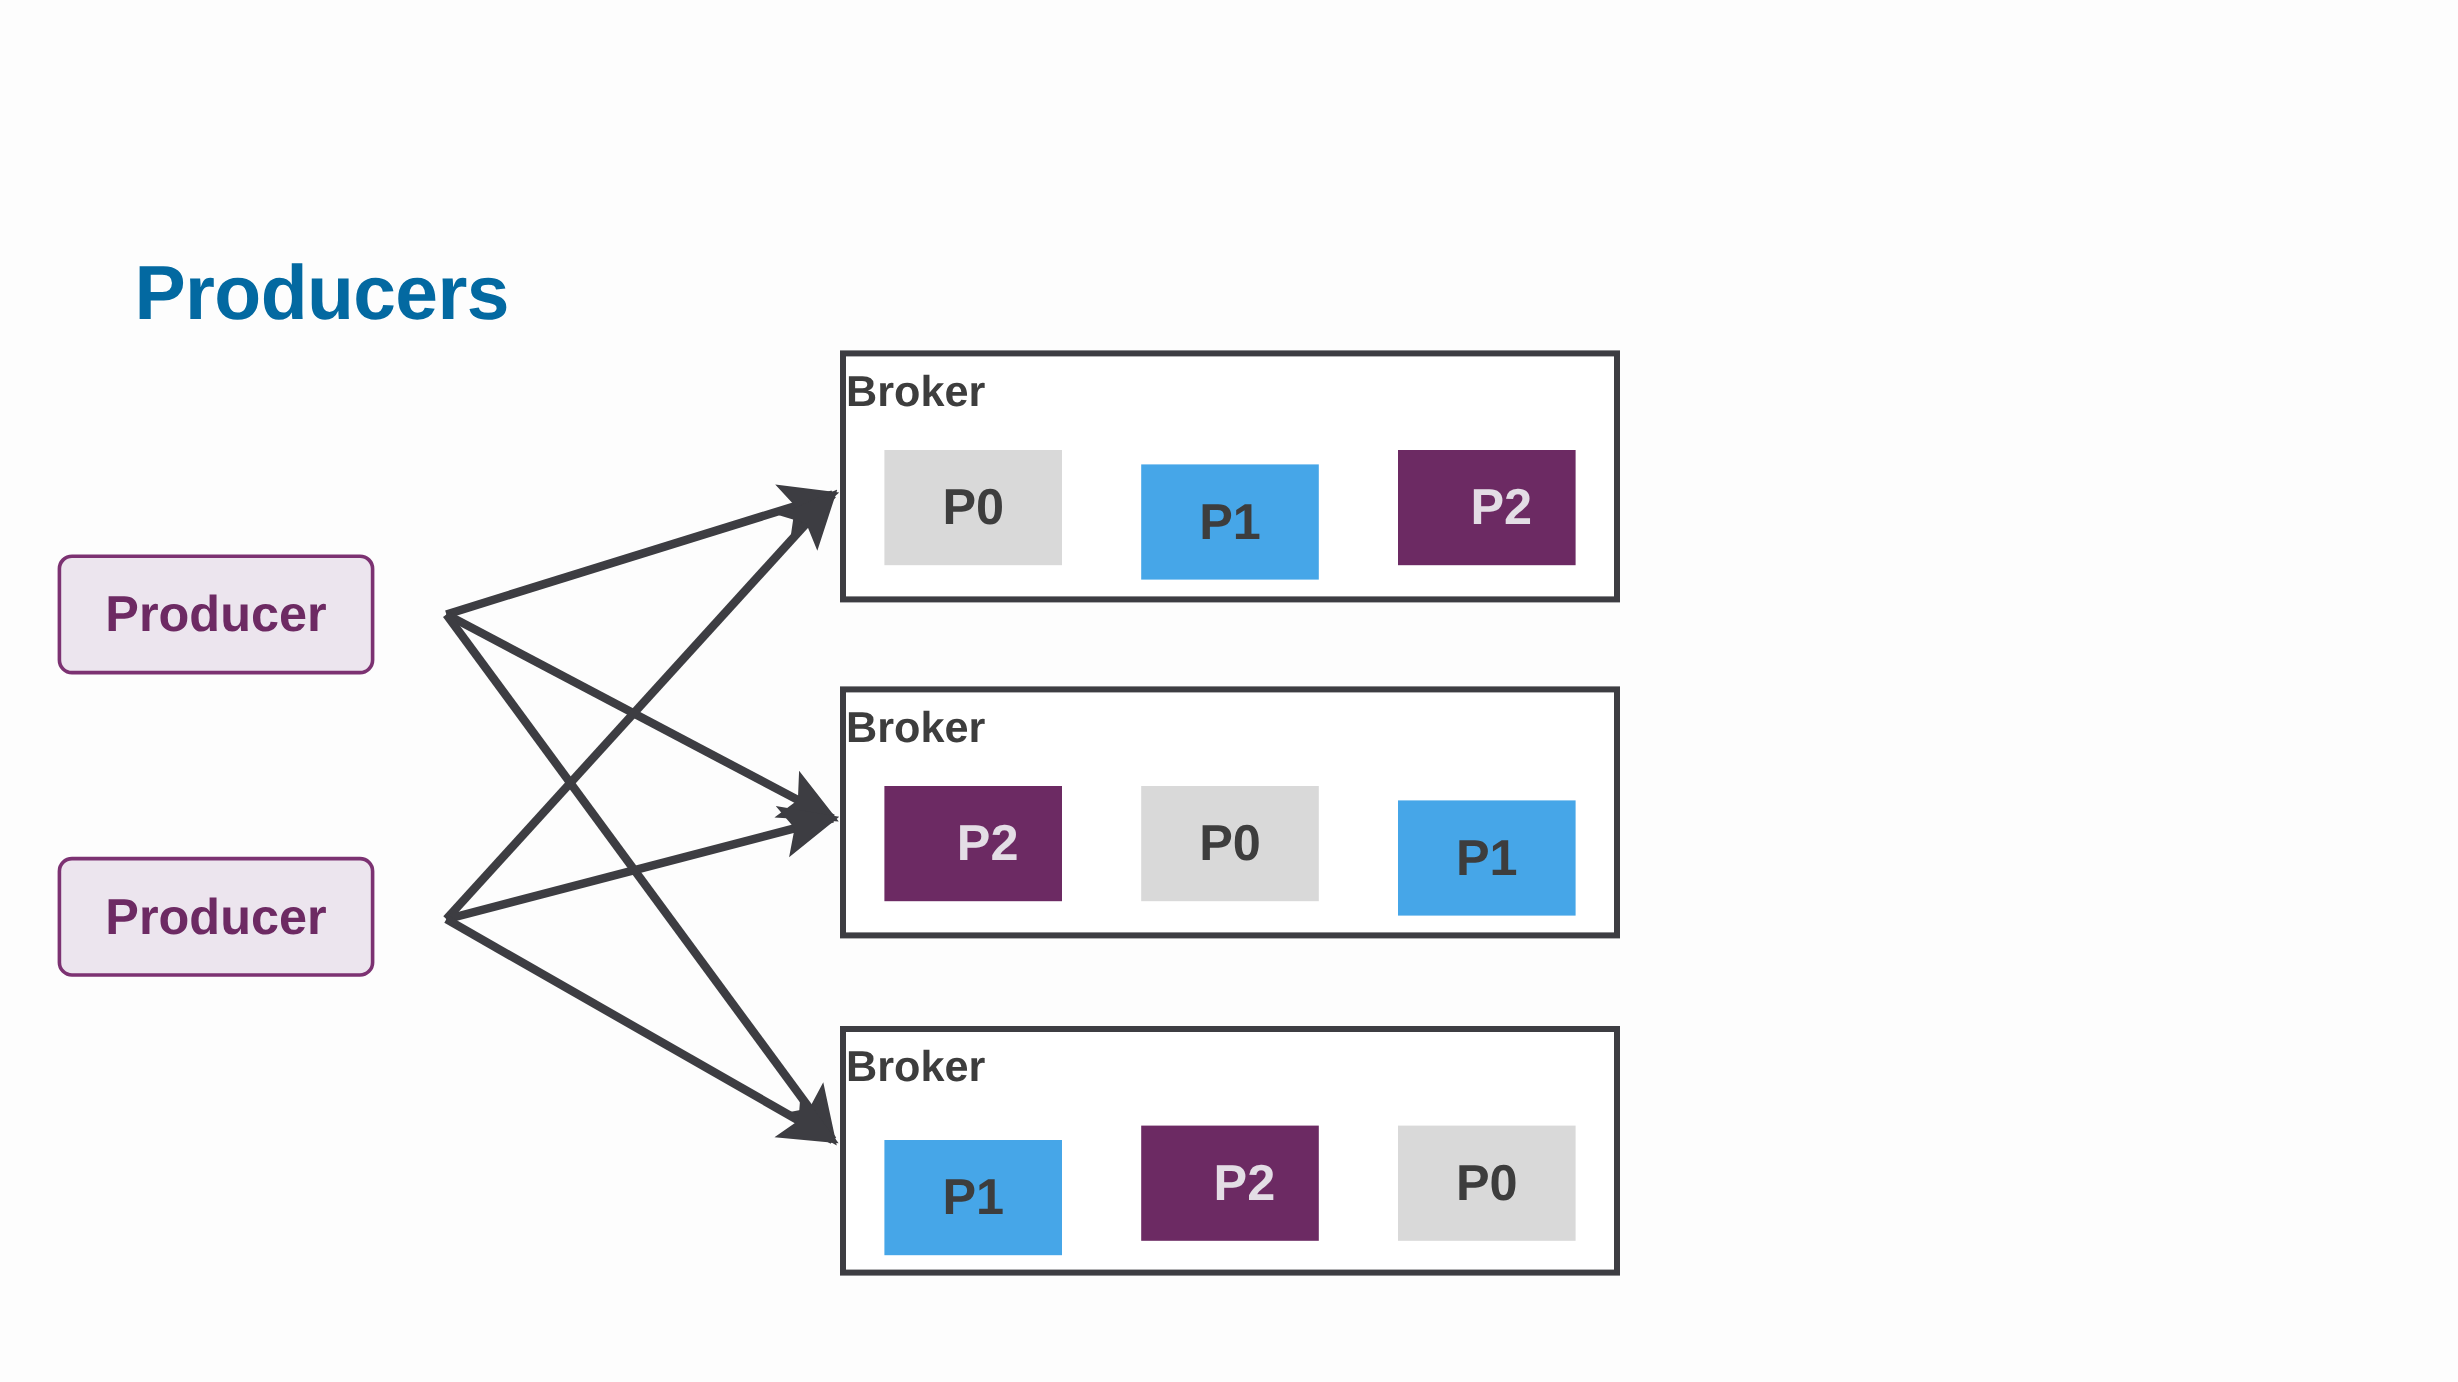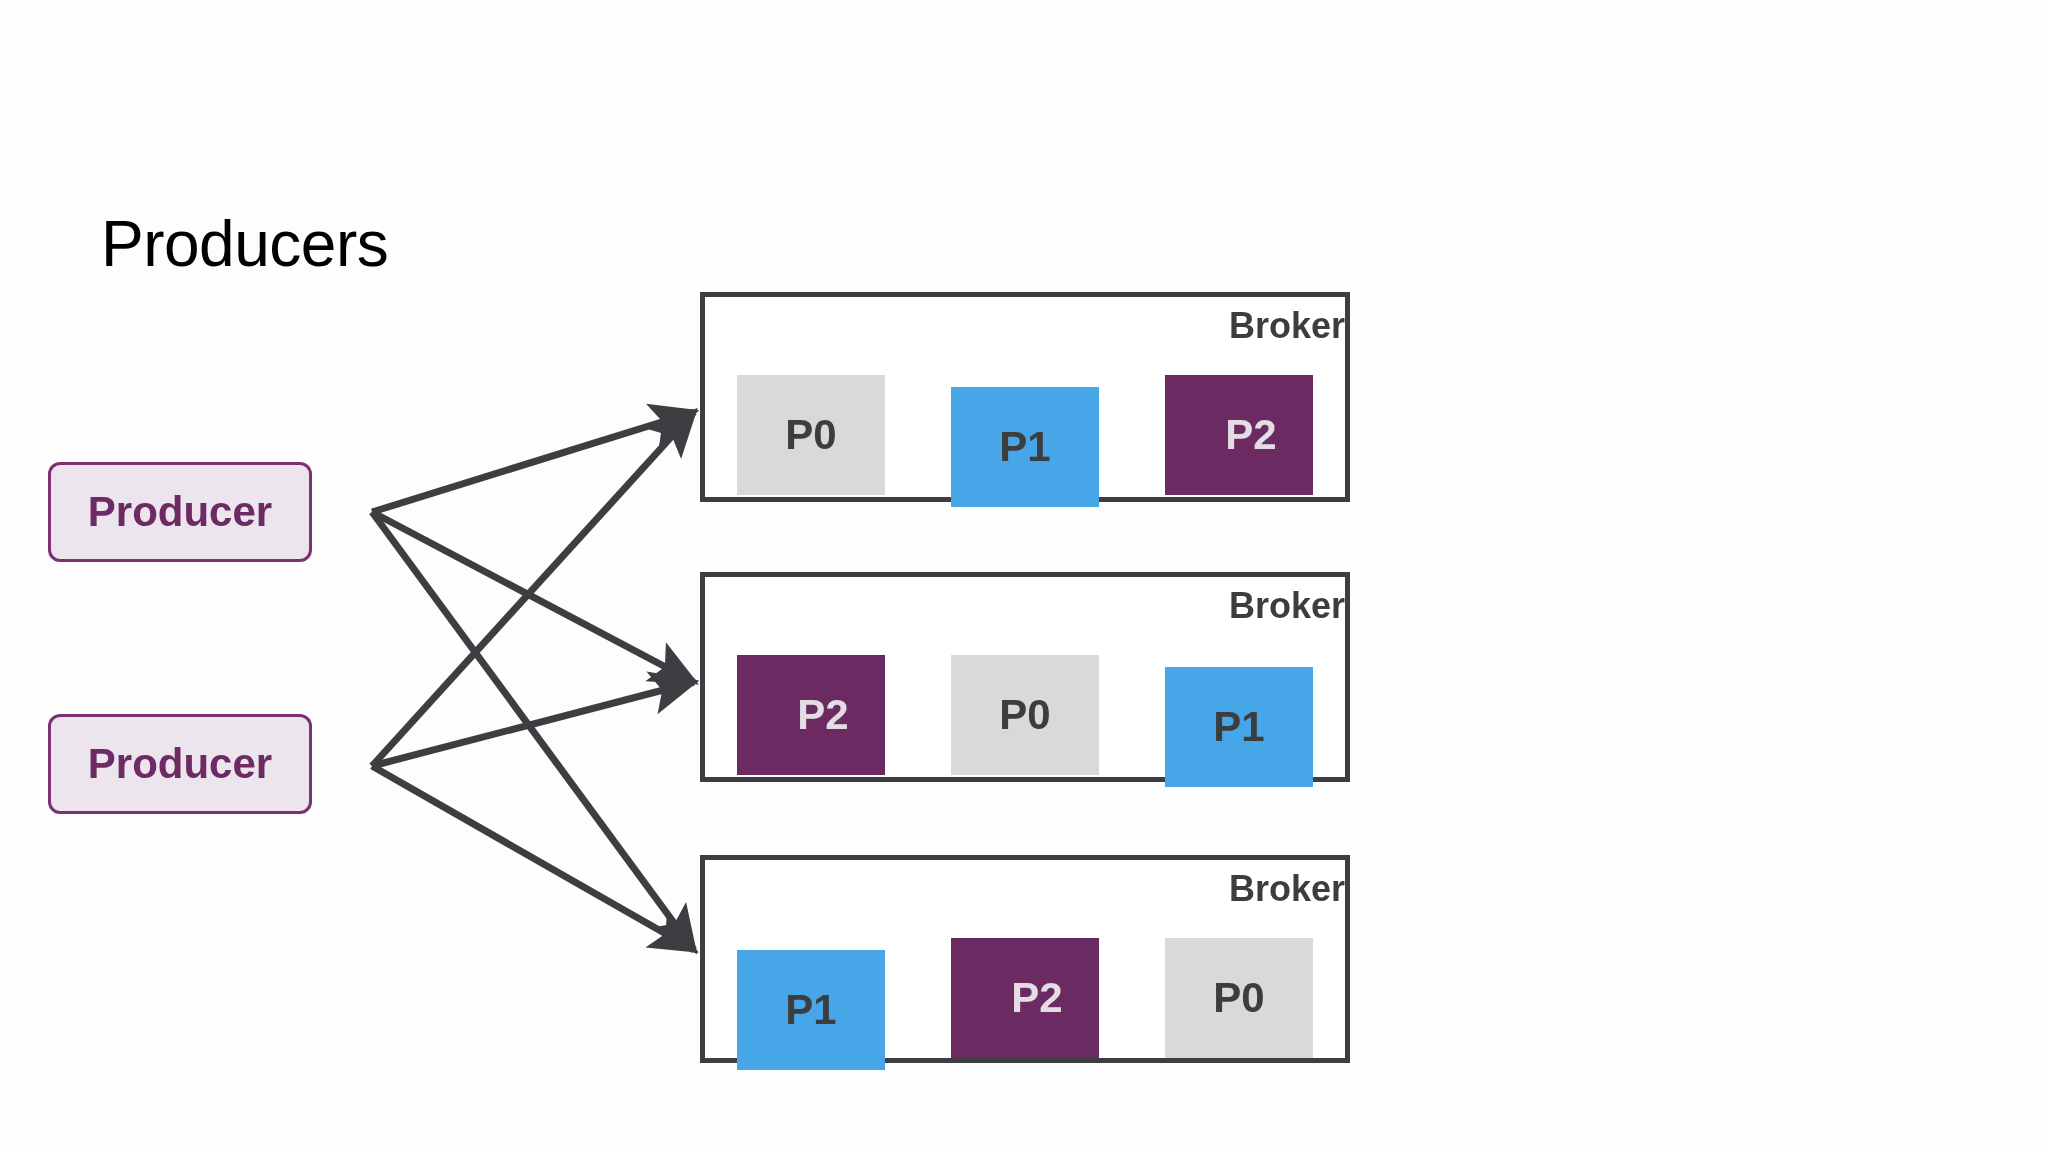--- a/index.html
+++ b/index.html
@@ -8,24 +8,24 @@
     background:#ffffff;
     font-family:"Liberation Sans", sans-serif;
     overflow:hidden;
     position:relative;
   }
   #stage{position:absolute;left:0;top:0;width:2048px;height:1152px;background:#fdfdfd;}
 
   
   .page-title{
     position:absolute;
-    left:101px; top:212px;
+    left:112px; top:212px;
     font-size:64px;
-    font-weight:normal;
-    color:#000000;
+    font-weight:bold;
+    color:#0369a1;
     letter-spacing:-0.5px;
     line-height:1;
     white-space:nowrap;
   }
 
   
   #arrows{position:absolute;left:0;top:0;width:2048px;height:1152px;}
 
   
   .producer{
@@ -61,39 +61,39 @@
     box-sizing:border-box;
   }
   #broker-0{top:292px;}
   #broker-1{top:572px;}
   #broker-2{top:855px;height:208px;}
 
   .broker-title{
     position:absolute;
     left:0;right:0;
     top:8px;
-    text-align:right;
+    text-align:left;
     font-size:36px;
     font-weight:bold;
     color:#3d3d3d;
     white-space:nowrap;
   }
 
   .partitions{
     position:absolute;
     left:32px;
     right:32px;
     top:78px;
     height:96px;
     display:flex;
     justify-content:space-between;
   }
   .partition{
     width:148px;
-    height:120px;
+    height:96px;
     display:flex;
     align-items:center;
     justify-content:center;
     font-size:42px;
     font-weight:bold;
     box-sizing:border-box;
   }
   .p-gray  {background:#d9d9d9;color:#3d3d3d;}
   .p-blue  {background:#46a6e8;color:#3d3d3d;margin-top:12px;}
   .p-purple{background:#6c2a63;color:#e3dde5;padding-left:24px;}

